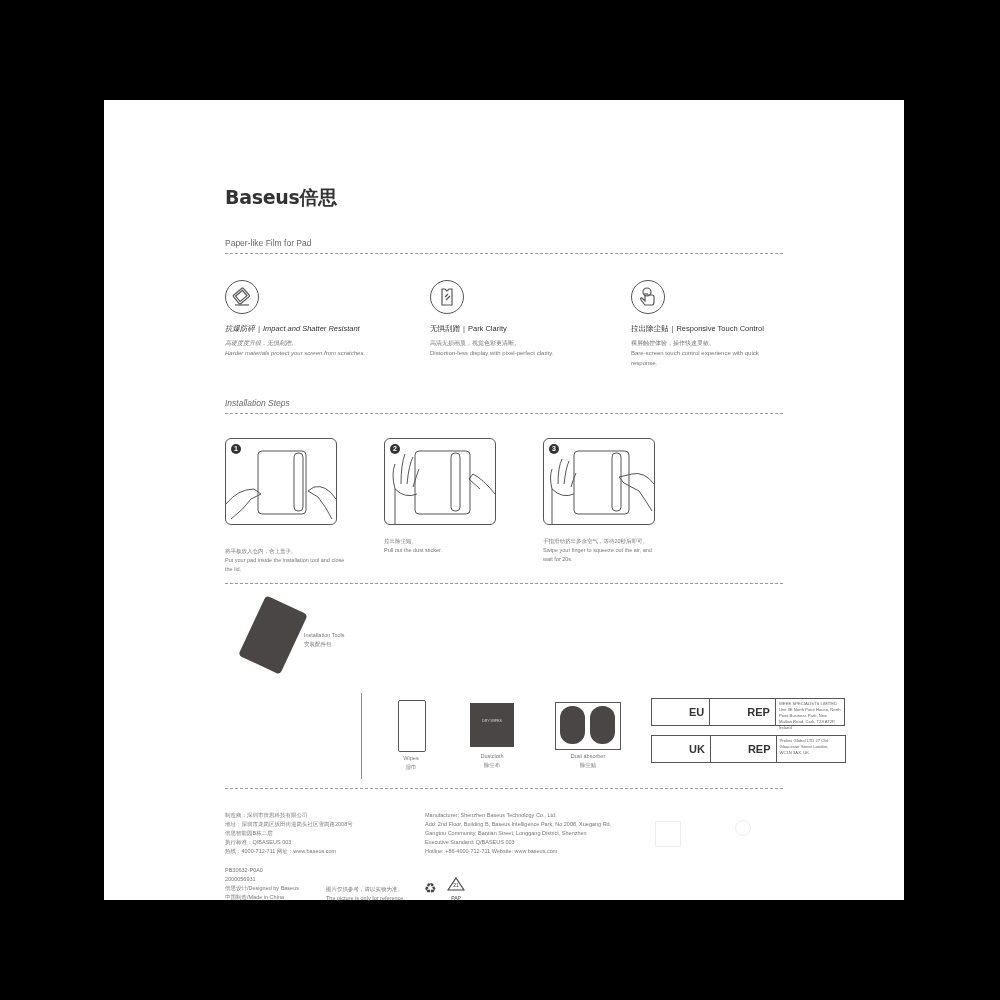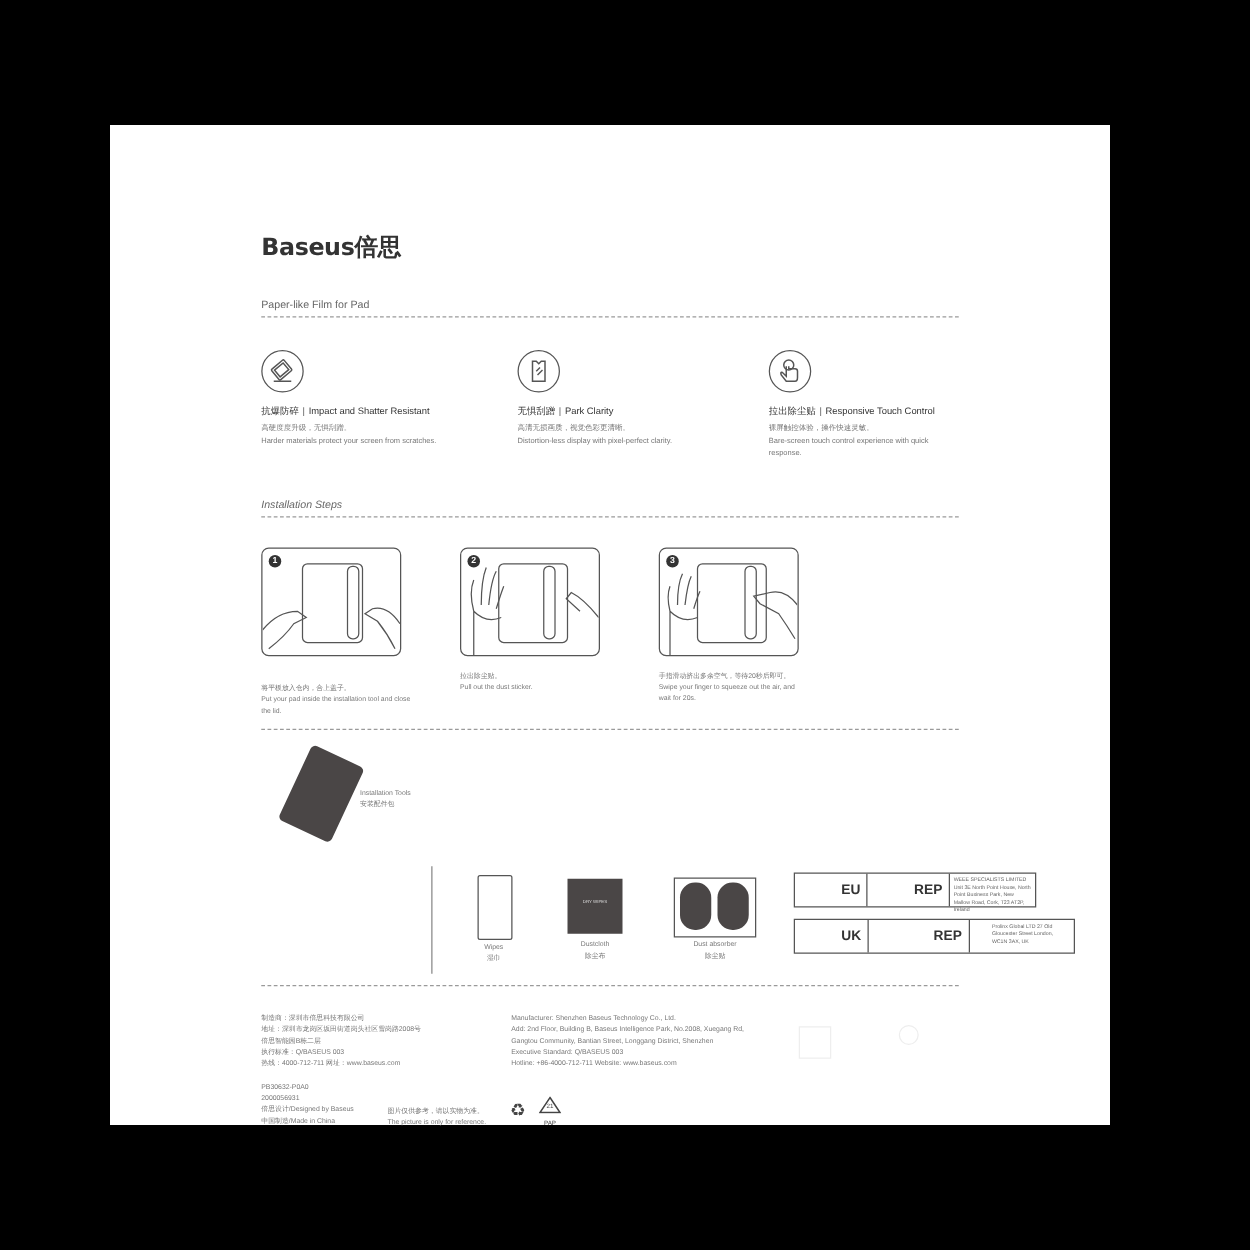--- a/index.html
+++ b/index.html
@@ -1,17 +1,17 @@
 <!DOCTYPE html>
 <html><head>
 <meta charset="utf-8">
 <style>
   html, body { margin:0; padding:0; }
   body { width:1000px; height:1000px; background:#000; position:relative; overflow:hidden; font-family:"Liberation Sans", sans-serif; color:#555; }
-  .sheet { position:absolute; left:88px; top:100px; width:800px; height:800px; background:#fff; }
+  .sheet { position:absolute; left:104px; top:100px; width:800px; height:800px; background:#fff; }
   .abs { position:absolute; }
   .logo { left:121px; top:85px; font-size:19px; font-weight:bold; color:#333; letter-spacing:-0.3px; font-family:"DejaVu Sans", sans-serif; }
   .sec-title { font-size:8.5px; color:#666; }
   .dash { position:absolute; left:121px; width:558px; height:0; border-top:1px dashed #9a9a9a; }
   .feat { position:absolute; width:170px; }
   .feat-icon { width:32px; height:32px; border:1.5px solid #555; border-radius:50%; display:flex; align-items:center; justify-content:center; }
   .feat-title { margin-top:10px; font-size:7.5px; color:#333; white-space:nowrap; }
   .feat-title .cn { color:#333; }
   .feat-title .sep { color:#555; margin:0 3px; }
   .feat-desc { margin-top:4px; font-size:6px; color:#777; line-height:10px; width:150px; }
@@ -26,21 +26,21 @@
 </head>
 <body>
 
 <div class="sheet">
 
   <div class="abs logo">Baseus倍思</div>
 
   <div class="abs sec-title" style="left:121px;top:138px;">Paper-like Film for Pad</div>
   <div class="dash" style="top:153px;"></div>
 
-  <div class="feat" style="left:121px;top:180px;">
+  <div class="feat" style="left:121px;top:180px;font-style:italic;">
     <div class="feat-icon">
       <svg width="26" height="26" viewBox="0 0 26 26">
           <g fill="none" stroke="#555" stroke-width="1.2">
             <rect x="6" y="6" width="13" height="11" rx="1" transform="rotate(-40 13 12)"></rect>
             <rect x="8" y="8" width="9" height="7" transform="rotate(-40 13 12)"></rect>
             <line x1="6" y1="21" x2="20" y2="21"></line>
           </g>
         </svg>
     </div>
     <div class="feat-title"><span class="cn">抗爆防碎</span><span class="sep">|</span><span>Impact and Shatter Resistant</span></div>
@@ -164,21 +164,21 @@
   <div class="abs small" style="left:452px;top:652px;text-align:center;width:64px;">
       <div>Dust absorber</div>
       <div>除尘贴</div>
     </div>
 
   <div class="rep" style="left:547px;top:598px;">
     <div class="code">EU</div>
     <div class="code">REP</div>
     <div class="addr">WEEE SPECIALISTS LIMITED Unit 3E North Point House, North Point Business Park, New Mallow Road, Cork, T23 AT2P, Ireland</div>
   </div>
-  <div class="rep" style="left:547px;top:635px;gap:15px;">
+  <div class="rep" style="left:547px;top:635px;">
     <div class="code">UK</div>
     <div class="code">REP</div>
     <div class="addr">Prolinx Global LTD 27 Old Gloucester Street London, WC1N 3AX, UK</div>
   </div>
 
   <div class="dash" style="top:688px;"></div>
 
   <div class="abs small" style="left:121px;top:611px;margin-top:100px;">
     <div>制造商：深圳市倍思科技有限公司</div>
     <div>地址：深圳市龙岗区坂田街道岗头社区雪岗路2008号</div>

